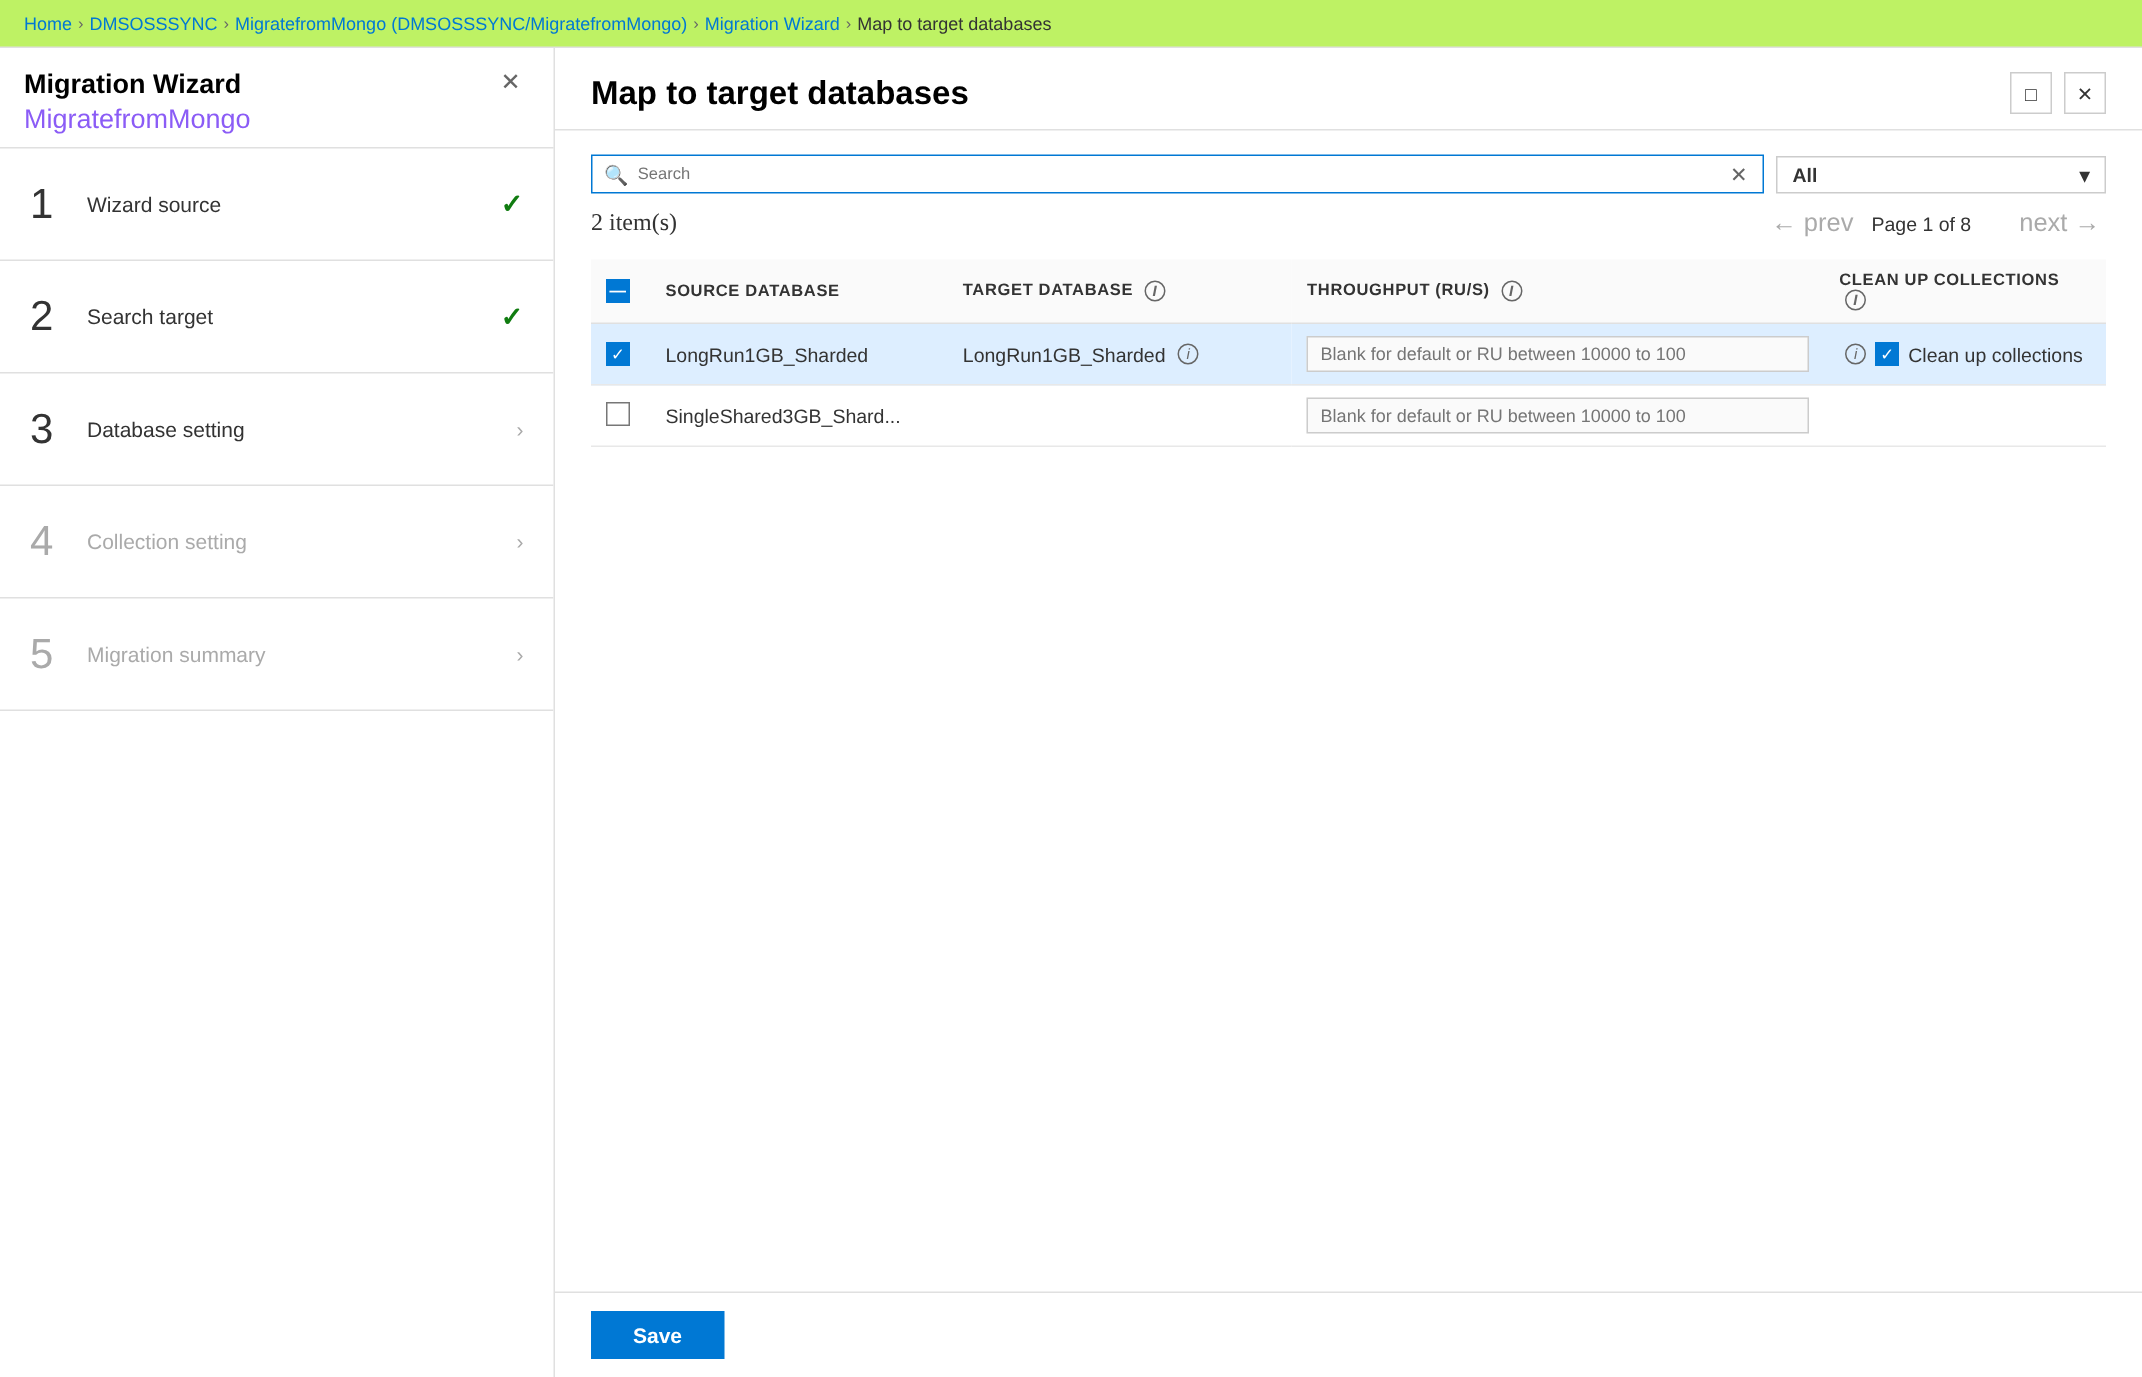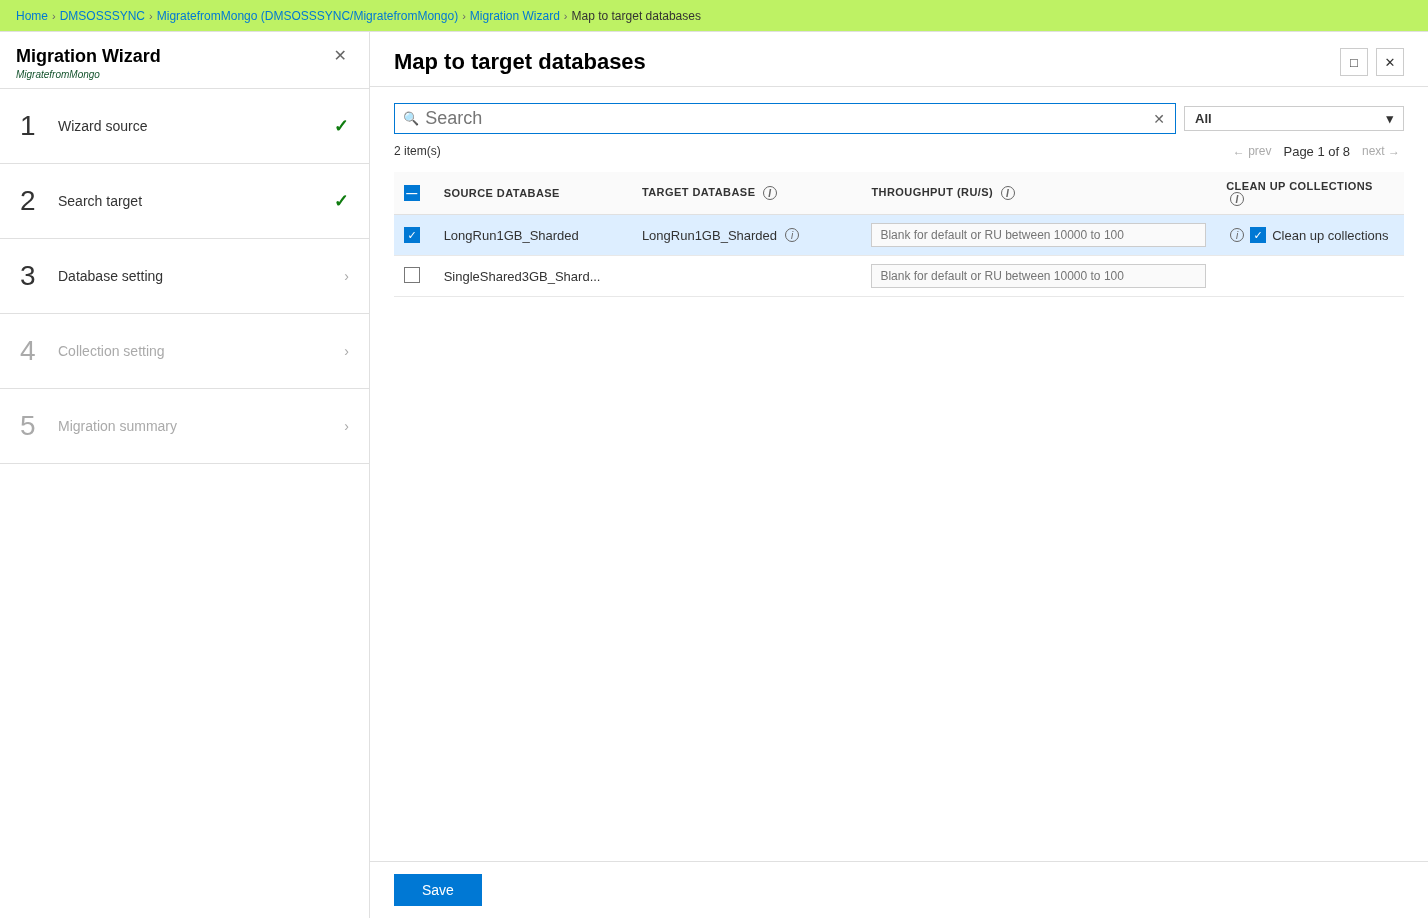--- a/index.html
+++ b/index.html
@@ -41,24 +41,23 @@
       justify-content: space-between;
       align-items: flex-start;
       border-bottom: 1px solid #e0e0e0;
     }
     .sidebar-title {
       font-size: 18px;
       font-weight: 600;
       color: #000;
     }
     .sidebar-subtitle {
-      font-size: 10px;
-      color: #14532d;
+      font-size: 18px;
+      color: #8b5cf6;
       margin-top: 2px;
-      font-style: italic;
     }
     .close-btn {
       background: none;
       border: none;
       cursor: pointer;
       font-size: 16px;
       color: #666;
       padding: 2px 6px;
       line-height: 1;
     }
@@ -155,21 +154,21 @@
       align-items: center;
       border: 1.5px solid #0078d4;
       background: #fff;
       padding: 4px 8px;
       gap: 6px;
     }
     .search-box input {
       border: none;
       outline: none;
       flex: 1;
-      font-size: 18px;
+      font-size: 11px;
       color: #0f172a;
     }
     .search-clear-btn {
       background: none;
       border: none;
       cursor: pointer;
       font-size: 14px;
       color: #666;
       padding: 0 2px;
     }
@@ -180,42 +179,44 @@
       padding: 4px 10px;
       display: flex;
       align-items: center;
       justify-content: space-between;
       cursor: pointer;
       font-size: 13px;
       font-weight: 600;
     }
 
     .count-text {
-      font-size: 12px;
+      font-size: 16px;
       color: #333;
       margin-bottom: 6px;
+      font-family: Liberation Serif, serif;
     }
 
     
     .pagination-row {
       display: flex;
       align-items: center;
       justify-content: flex-end;
       gap: 8px;
       margin-bottom: 6px;
       font-size: 13px;
       color: #333;
     }
     .page-btn {
       background: none;
       border: none;
       cursor: pointer;
       color: #0078d4;
-      font-size: 12px;
+      font-size: 17px;
       padding: 2px 4px;
+      margin-left: 20px;
     }
     .page-btn:disabled { color: #aaa; cursor: default; }
     .page-info { font-size: 13px; color: #333; }
 
     
     .db-table {
       width: 100%;
       border-collapse: collapse;
       font-size: 13px;
     }
@@ -319,21 +320,21 @@
       border-top: 1px solid #e0e0e0;
       background: #fff;
     }
     .save-btn {
       background: #0078d4;
       color: #fff;
       border: none;
       padding: 8px 28px;
       font-size: 14px;
       cursor: pointer;
-      font-weight: 400;
+      font-weight: 700;
     }
 
     .toolbar-search-icon { color: #666; font-size: 13px; }
   </style>
 </head>
 <body>
 
 <div class="breadcrumb">
   <a href="#">Home</a>
   <span class="sep">›</span>

